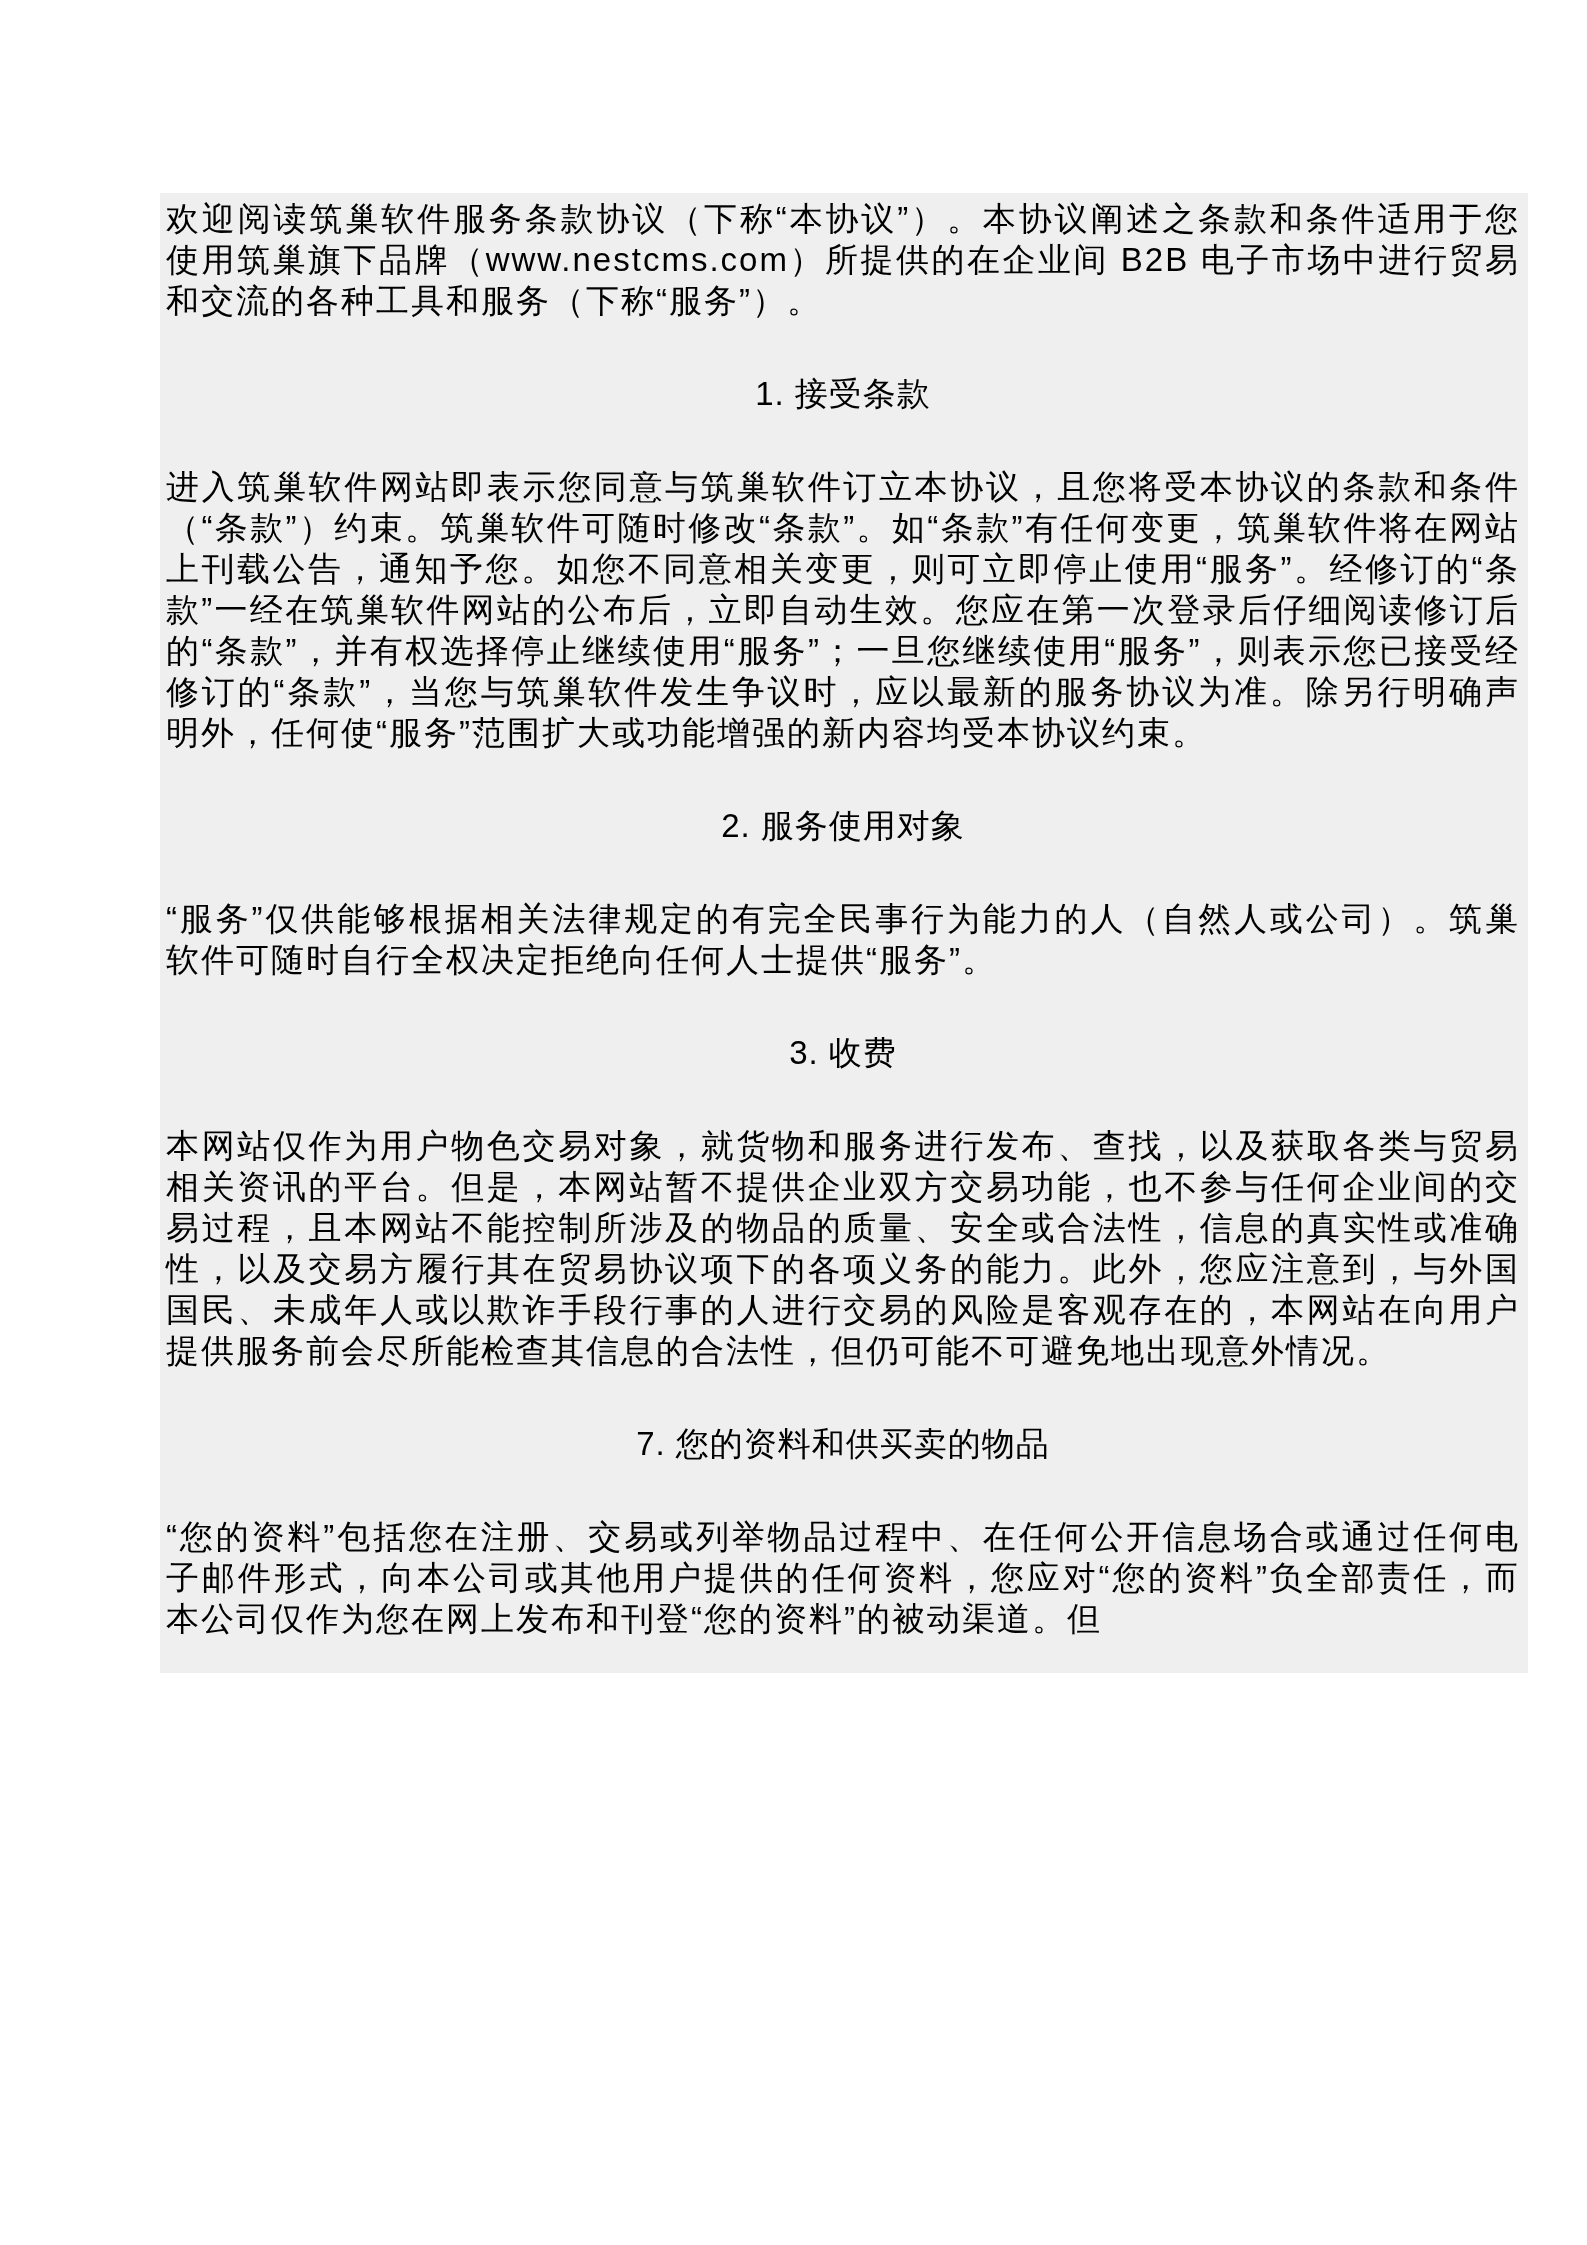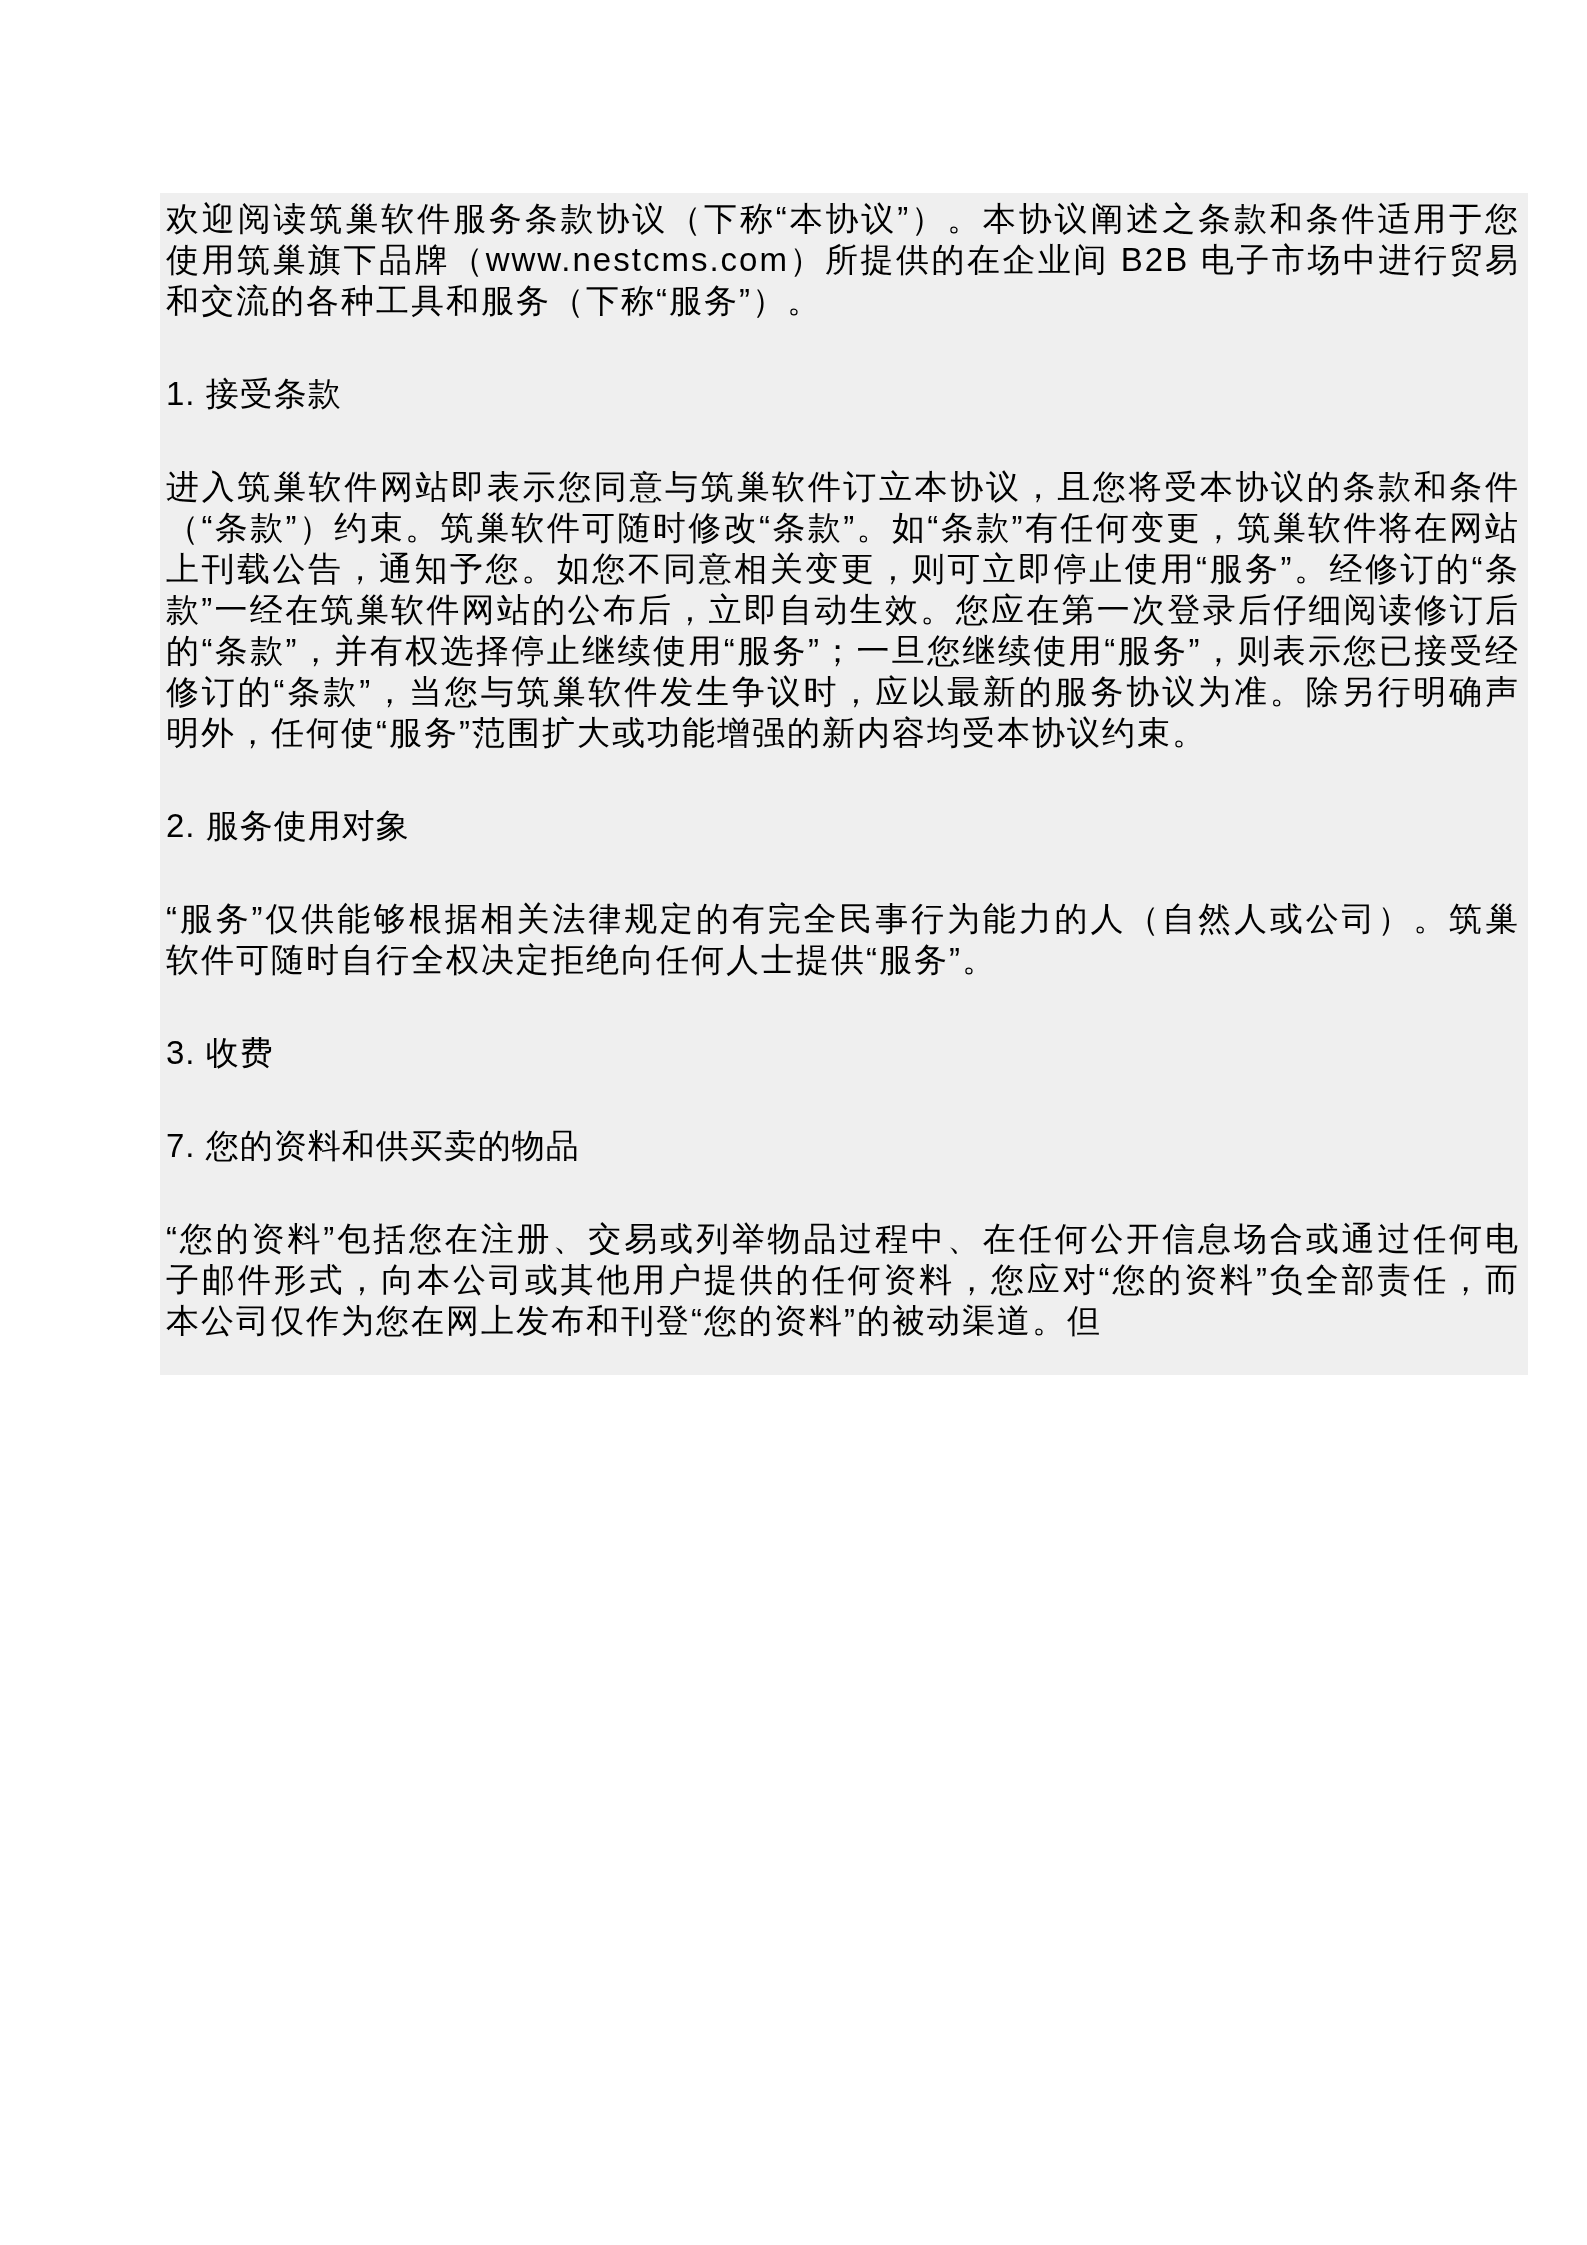--- a/index.html
+++ b/index.html
@@ -26,37 +26,38 @@
   .para, .heading {
     margin: 0 0 52px 0;
     font-size: 33px;
     line-height: 41px;
     letter-spacing: 2px;
     text-align: justify;
     text-justify: inter-ideograph;
     word-break: break-all;
   }
   .heading {
-    text-align: left;
+    text-align: center;
     letter-spacing: 1px;
   }
   .para:last-child {
     margin-bottom: 8px;
   }
 </style>
 </head>
 <body style="background: rgb(255, 255, 255); color: rgb(0, 0, 0);">
 
 <div class="content" style="background: rgb(239, 239, 239);">
   <p class="para">欢迎阅读筑巢软件服务条款协议（下称“本协议”）。本协议阐述之条款和条件适用于您使用筑巢旗下品牌（www.nestcms.com）所提供的在企业间 B2B 电子市场中进行贸易和交流的各种工具和服务（下称“服务”）。</p>
 
   <p class="heading">1. 接受条款</p>
   <p class="para">进入筑巢软件网站即表示您同意与筑巢软件订立本协议，且您将受本协议的条款和条件（“条款”）约束。筑巢软件可随时修改“条款”。如“条款”有任何变更，筑巢软件将在网站上刊载公告，通知予您。如您不同意相关变更，则可立即停止使用“服务”。经修订的“条款”一经在筑巢软件网站的公布后，立即自动生效。您应在第一次登录后仔细阅读修订后的“条款”，并有权选择停止继续使用“服务”；一旦您继续使用“服务”，则表示您已接受经修订的“条款”，当您与筑巢软件发生争议时，应以最新的服务协议为准。除另行明确声明外，任何使“服务”范围扩大或功能增强的新内容均受本协议约束。</p>
 
   <p class="heading">2. 服务使用对象</p>
   <p class="para">“服务”仅供能够根据相关法律规定的有完全民事行为能力的人（自然人或公司）。筑巢软件可随时自行全权决定拒绝向任何人士提供“服务”。</p>
 
   <p class="heading">3. 收费</p>
 
+  <p class="para">本网站仅作为用户物色交易对象，就货物和服务进行发布、查找，以及获取各类与贸易相关资讯的平台。但是，本网站暂不提供企业双方交易功能，也不参与任何企业间的交易过程，且本网站不能控制所涉及的物品的质量、安全或合法性，信息的真实性或准确性，以及交易方履行其在贸易协议项下的各项义务的能力。此外，您应注意到，与外国国民、未成年人或以欺诈手段行事的人进行交易的风险是客观存在的，本网站在向用户提供服务前会尽所能检查其信息的合法性，但仍可能不可避免地出现意外情况。</p>
 
   <p class="heading">7. 您的资料和供买卖的物品</p>
   <p class="para">“您的资料”包括您在注册、交易或列举物品过程中、在任何公开信息场合或通过任何电子邮件形式，向本公司或其他用户提供的任何资料，您应对“您的资料”负全部责任，而本公司仅作为您在网上发布和刊登“您的资料”的被动渠道。但</p>
 </div>
 
 </body></html>

